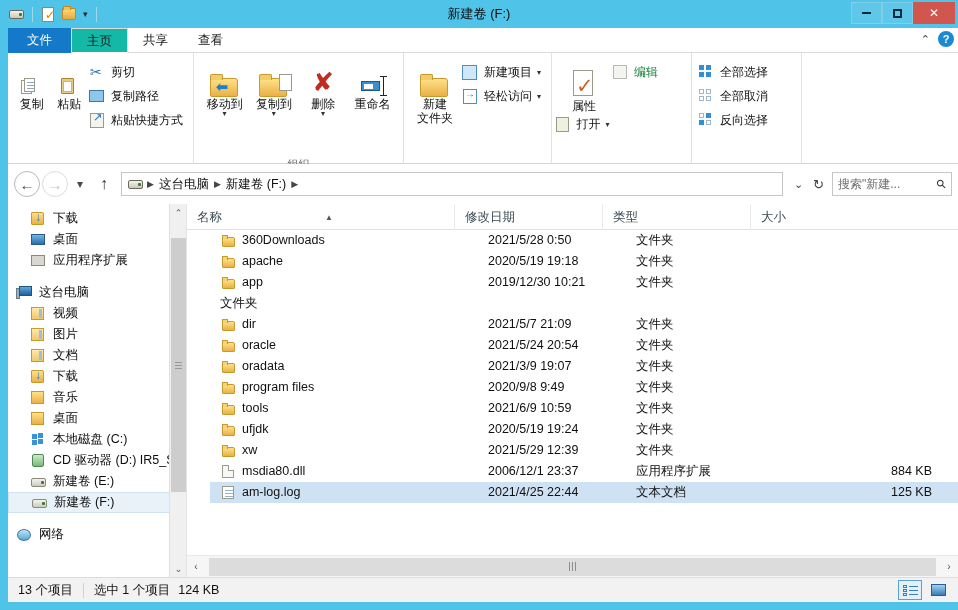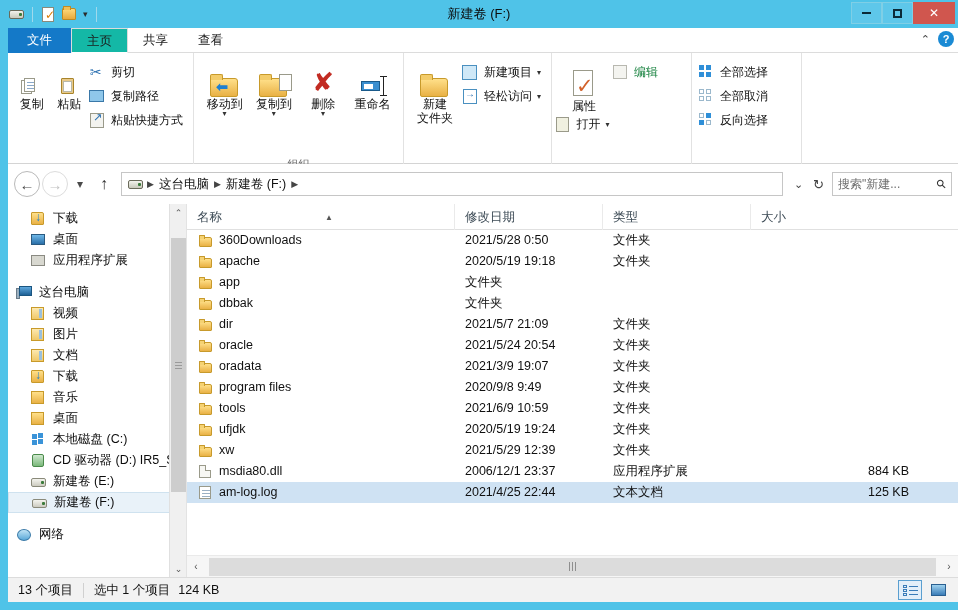--- a/index.html
+++ b/index.html
@@ -273,21 +273,21 @@
     position: relative;
   }
   .col { height: 26px; line-height: 26px; padding-left: 10px; border-right: 1px solid #eaeaea; position: relative; }
   .col.c-name { width: 268px; }
   .col.c-date { width: 148px; }
   .col.c-type { width: 148px; }
   .col.c-size { width: 170px; border-right: none; }
   .sortmark { position: absolute; left: 138px; top: 1px; font-size: 8px; color: #555; }
 
   .rows { position: absolute; left: 0; top: 26px; right: 0; bottom: 30px; overflow: hidden; }
-  .row { display: flex; height: 21px; align-items: center; font-size: 12.5px; color: #101010; }
+  .row { display: flex; height: 21px; align-items: center; font-size: 12.5px; color: #101010; margin-left: 23px; }
   .row.sel { background: #cfe2f3; }
   .cell { height: 21px; line-height: 21px; overflow: hidden; white-space: nowrap; }
   .cell.c-name { width: 268px; display: flex; align-items: center; gap: 6px; padding-left: 10px; }
   .cell.c-date { width: 148px; padding-left: 10px; }
   .cell.c-type { width: 148px; padding-left: 10px; }
   .cell.c-size { width: 170px; padding-right: 12px; text-align: right; }
 
   .fi { width: 16px; height: 15px; position: relative; flex: none; }
   .fi-folder .b {
     position:absolute; left:2px; bottom:1px; width:13px; height:10px;
@@ -755,32 +755,26 @@
         </div>
 
         <div class="row">
           <div class="cell c-name">
             <span class="fi fi-folder">
                 <i class="b"></i>
                 <i class="t"></i>
               </span>
             <span>app</span>
           </div>
-          <div class="cell c-type">文件夹</div>
-          <div class="cell c-size"></div>
-        </div>
-
-        <div class="row">
-          <div class="cell c-name">
-            <span class="fi fi-folder">
-                <i class="b"></i>
-                <i class="t"></i>
-              </span>
-            <span>dbbak</span>
-          </div>
+          <div class="cell c-date">2019/12/30 10:21</div>
+          <div class="cell c-type">文件夹</div>
+          <div class="cell c-size"></div>
+        </div>
+
+        <div class="row">
           <div class="cell c-type">文件夹</div>
           <div class="cell c-size"></div>
         </div>
 
         <div class="row">
           <div class="cell c-name">
             <span class="fi fi-folder">
                 <i class="b"></i>
                 <i class="t"></i>
               </span>

